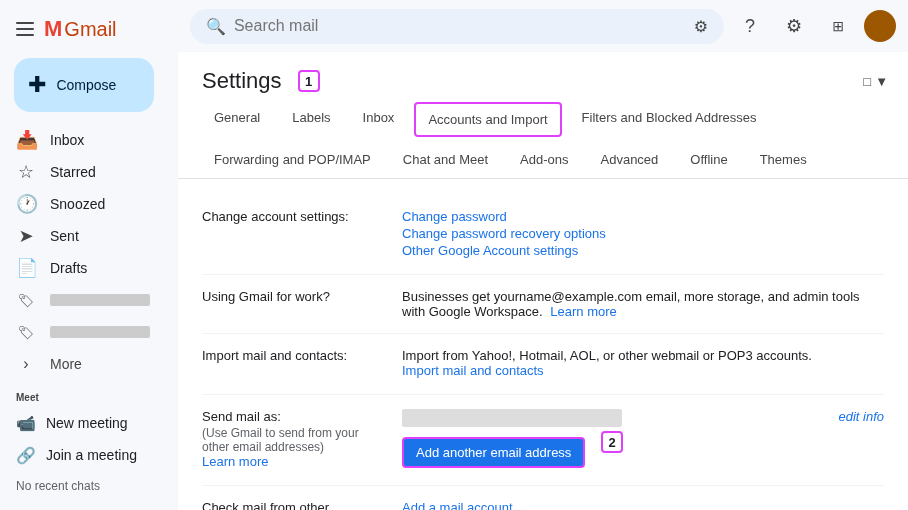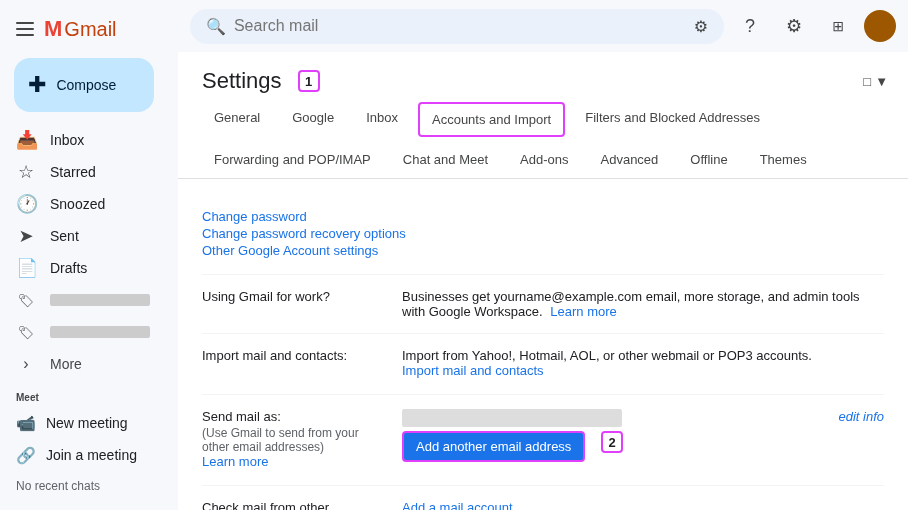--- a/index.html
+++ b/index.html
@@ -209,20 +209,21 @@
 
     .btn-add {
       display: inline-block;
       padding: 6px 12px;
       background: #1a73e8;
       color: #fff;
       border-radius: 4px;
       border: none;
       font-size: 13px;
       cursor: pointer;
+      margin-top: 6px;
     }
     .btn-add.highlighted {
       border: 2px solid #e040fb;
     }
 
     .email-display {
       background: #f1f3f4;
       padding: 4px 8px;
       border-radius: 4px;
       font-size: 12px;
@@ -371,35 +372,38 @@
         <span class="badge-number">1</span>
       </div>
       <div class="settings-header-right">
         <span>□</span>
         <span>▼</span>
       </div>
     </div>
 
     <div class="settings-tabs">
       <div class="settings-tab">General</div>
-      <div class="settings-tab">Google</div>
+      <div class="settings-tab">Labels</div>
       <div class="settings-tab">Inbox</div>
       <div class="settings-tab active highlighted">Accounts and Import</div>
       <div class="settings-tab">Filters and Blocked Addresses</div>
       <div class="settings-tab">Forwarding and POP/IMAP</div>
       <div class="settings-tab">Chat and Meet</div>
       <div class="settings-tab">Add-ons</div>
       <div class="settings-tab">Advanced</div>
       <div class="settings-tab">Offline</div>
       <div class="settings-tab">Themes</div>
     </div>
 
     <div class="settings-content">
 
       <div class="settings-row">
+        <div class="settings-row-label">
+          <span>Change account settings:</span>
+        </div>
         <div class="settings-row-content">
           <a class="settings-link">Change password</a>
           <a class="settings-link">Change password recovery options</a>
           <a class="settings-link">Other Google Account settings</a>
         </div>
       </div>
 
       <div class="settings-row">
         <div class="settings-row-label">
           <span>Using Gmail for work?</span>

